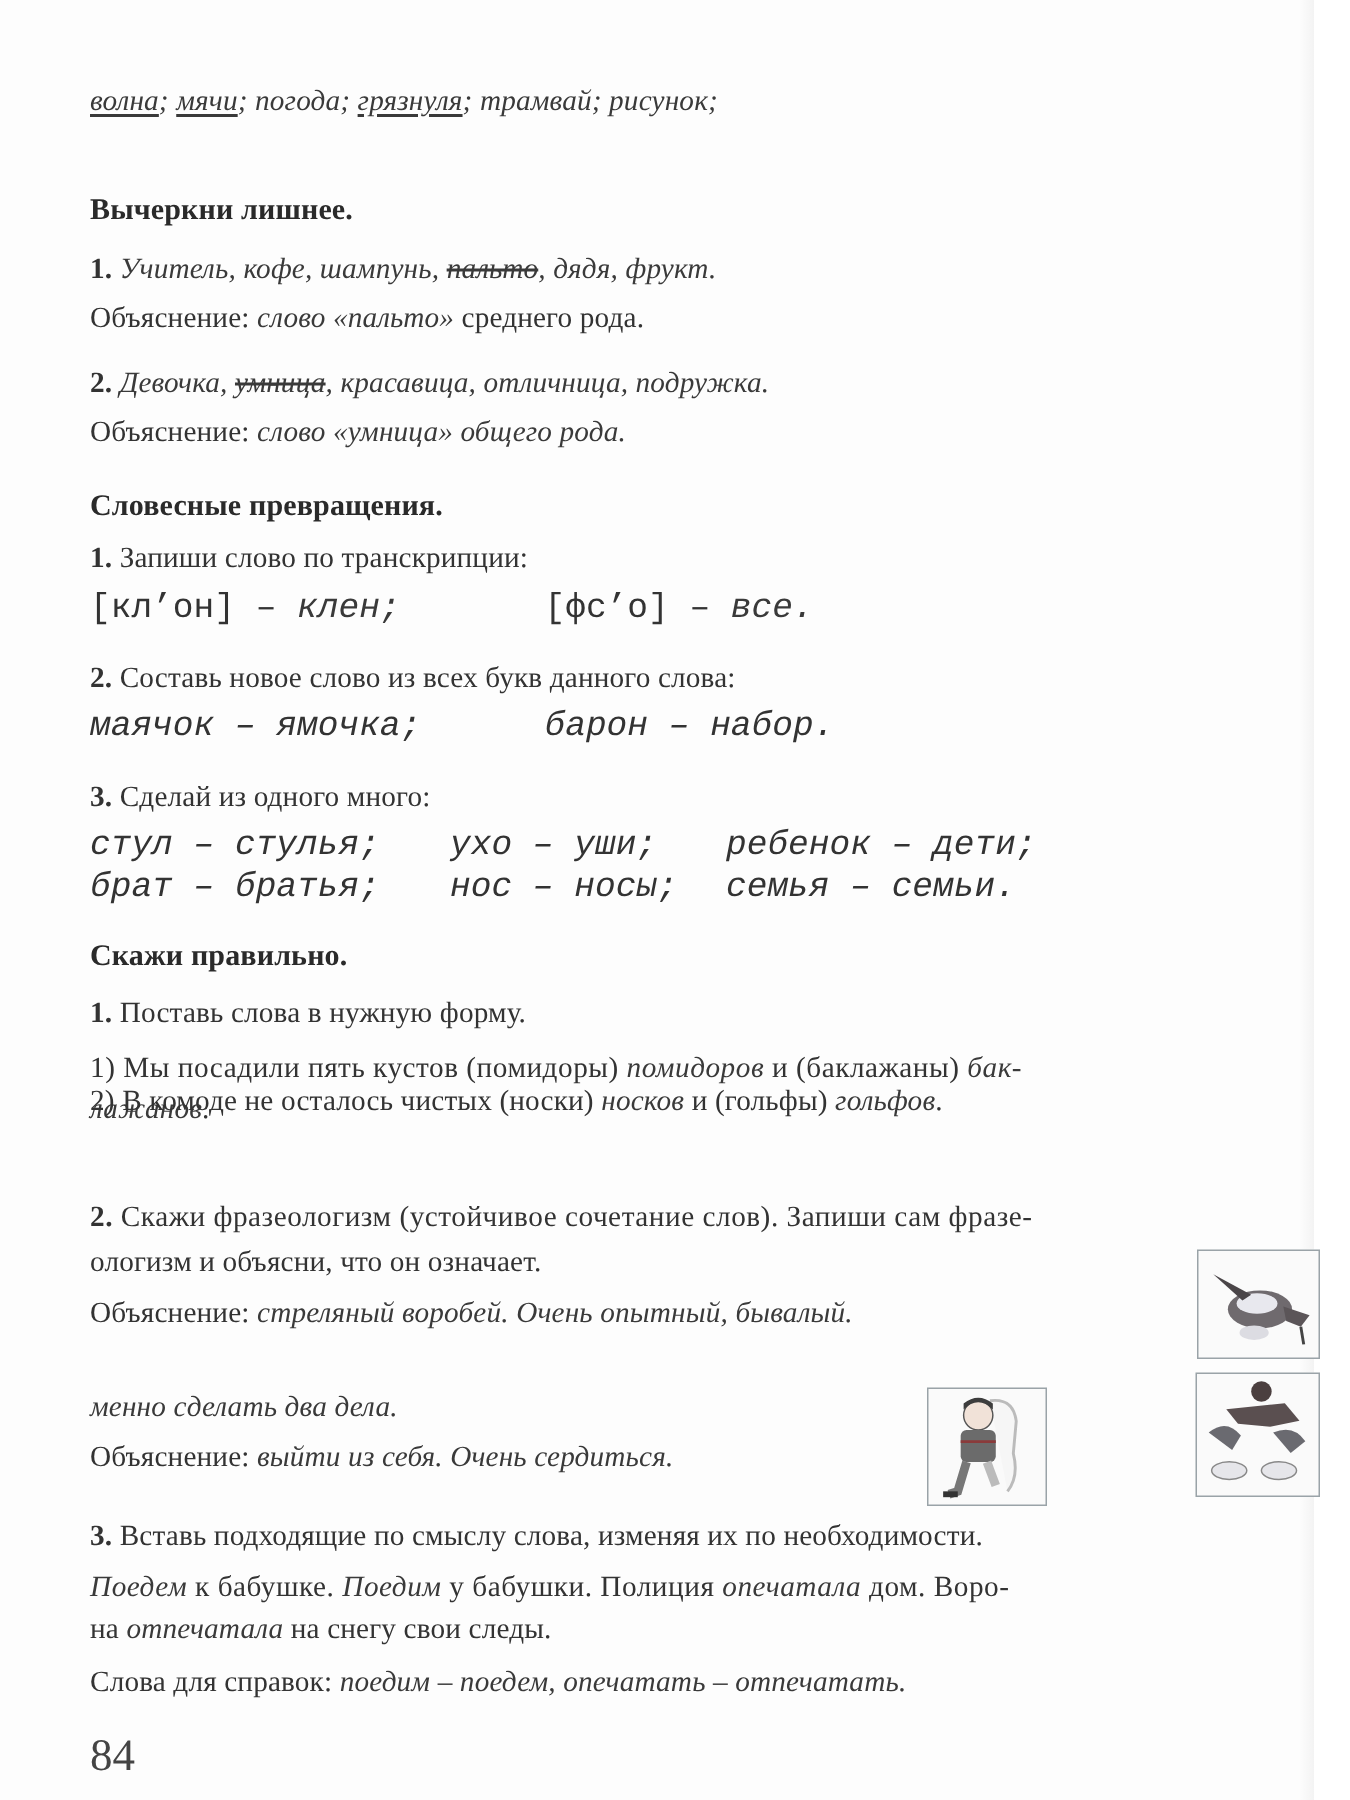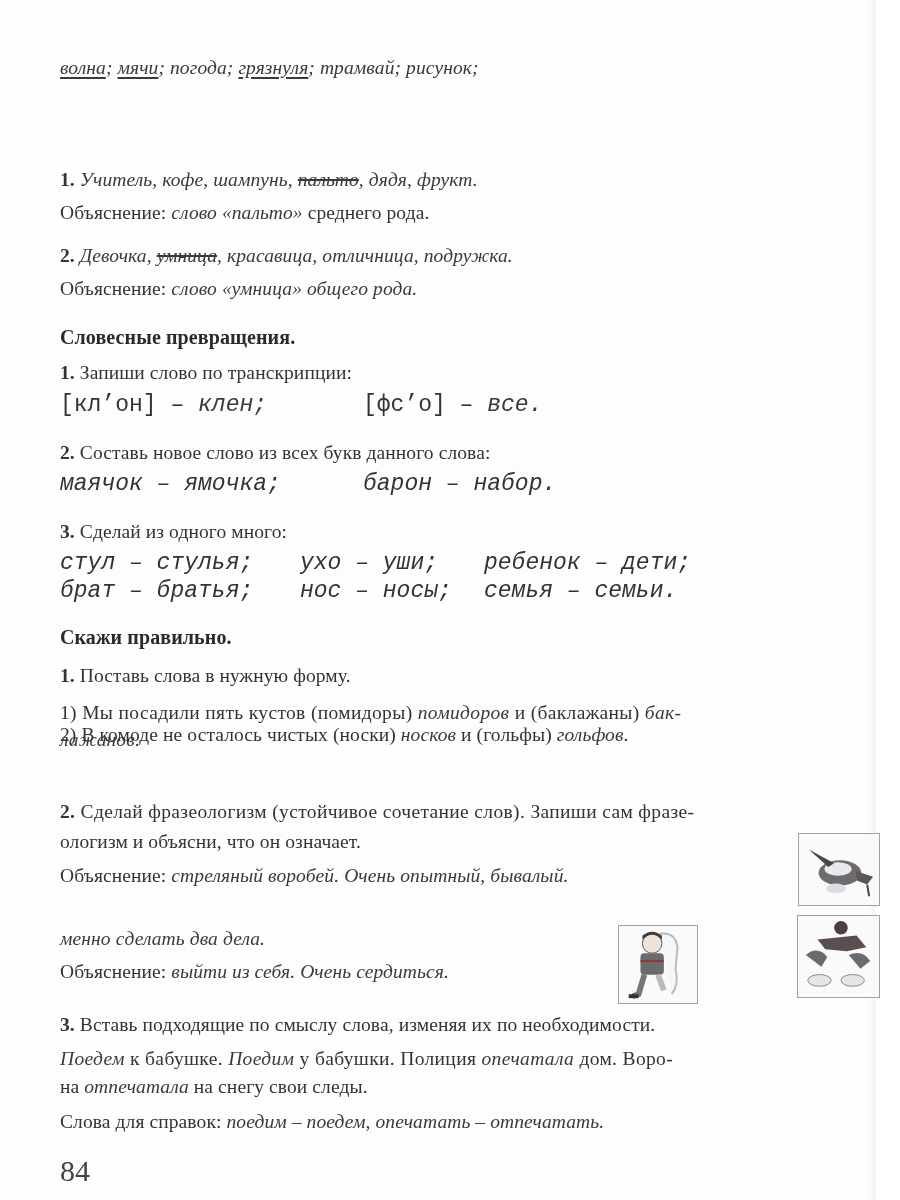--- a/index.html
+++ b/index.html
@@ -26,20 +26,21 @@
 </head>
 <body>
 
 <div class="page">
   <div class="edge-shadow"></div>
 
   <div class="line" style="top:55px;">
     <span class="it u">волна</span><span class="it">; </span><span class="it u">мячи</span><span class="it">; погода; </span><span class="it u">грязнуля</span><span class="it">; трамвай; рисунок;</span>
   </div>
 
+  <div class="line heading" style="top:127px;">Вычеркни лишнее.</div>
   <div class="line" style="top:167px;">
     <span class="num">1.</span><span class="it"> Учитель, кофе, шампунь, </span><span class="it s">пальто</span><span class="it">, дядя, фрукт.</span>
   </div>
   <div class="line" style="top:200px;">
     <span>Объяснение: </span><span class="it">слово «пальто»</span><span> среднего рода.</span>
   </div>
   <div class="line" style="top:243px;">
     <span class="num">2.</span><span class="it"> Девочка, </span><span class="it s">умница</span><span class="it">, красавица, отличница, подружка.</span>
   </div>
   <div class="line heading" style="top:324px;">Словесные превращения.</div>
@@ -81,21 +82,21 @@
     <span>1) Мы посадили пять кустов (помидоры) </span><span class="it">помидоров</span><span> и (баклажаны) </span><span class="it">бак-</span>
   </div>
   <div class="line" style="top:727px;">
     <span class="it">лажанов</span><span>.</span>
   </div>
   <div class="line" style="top:722px;">
     <span>2) В комоде не осталось чистых (носки) </span><span class="it">носков</span><span> и (гольфы) </span><span class="it">гольфов</span><span>.</span>
   </div>
 
   <div class="line wide" style="top:799px;">
-    <span class="num">2.</span><span> Сделай фразеологизм (устойчивое сочетание слов). Запиши сам фразе-</span>
+    <span class="num">2.</span><span> Скажи фразеологизм (устойчивое сочетание слов). Запиши сам фразе-</span>
   </div>
   <div class="line" style="top:829px;">ологизм и объясни, что он означает.</div>
   <div class="line" style="top:863px;">
     <span>Объяснение: </span><span class="it">стреляный воробей. Очень опытный, бывалый.</span>
   </div>
   <div class="line it" style="top:926px;">менно сделать два дела.</div>
   <div class="line" style="top:959px;">
     <span>Объяснение: </span><span class="it">выйти из себя. Очень сердиться.</span>
   </div>
 

